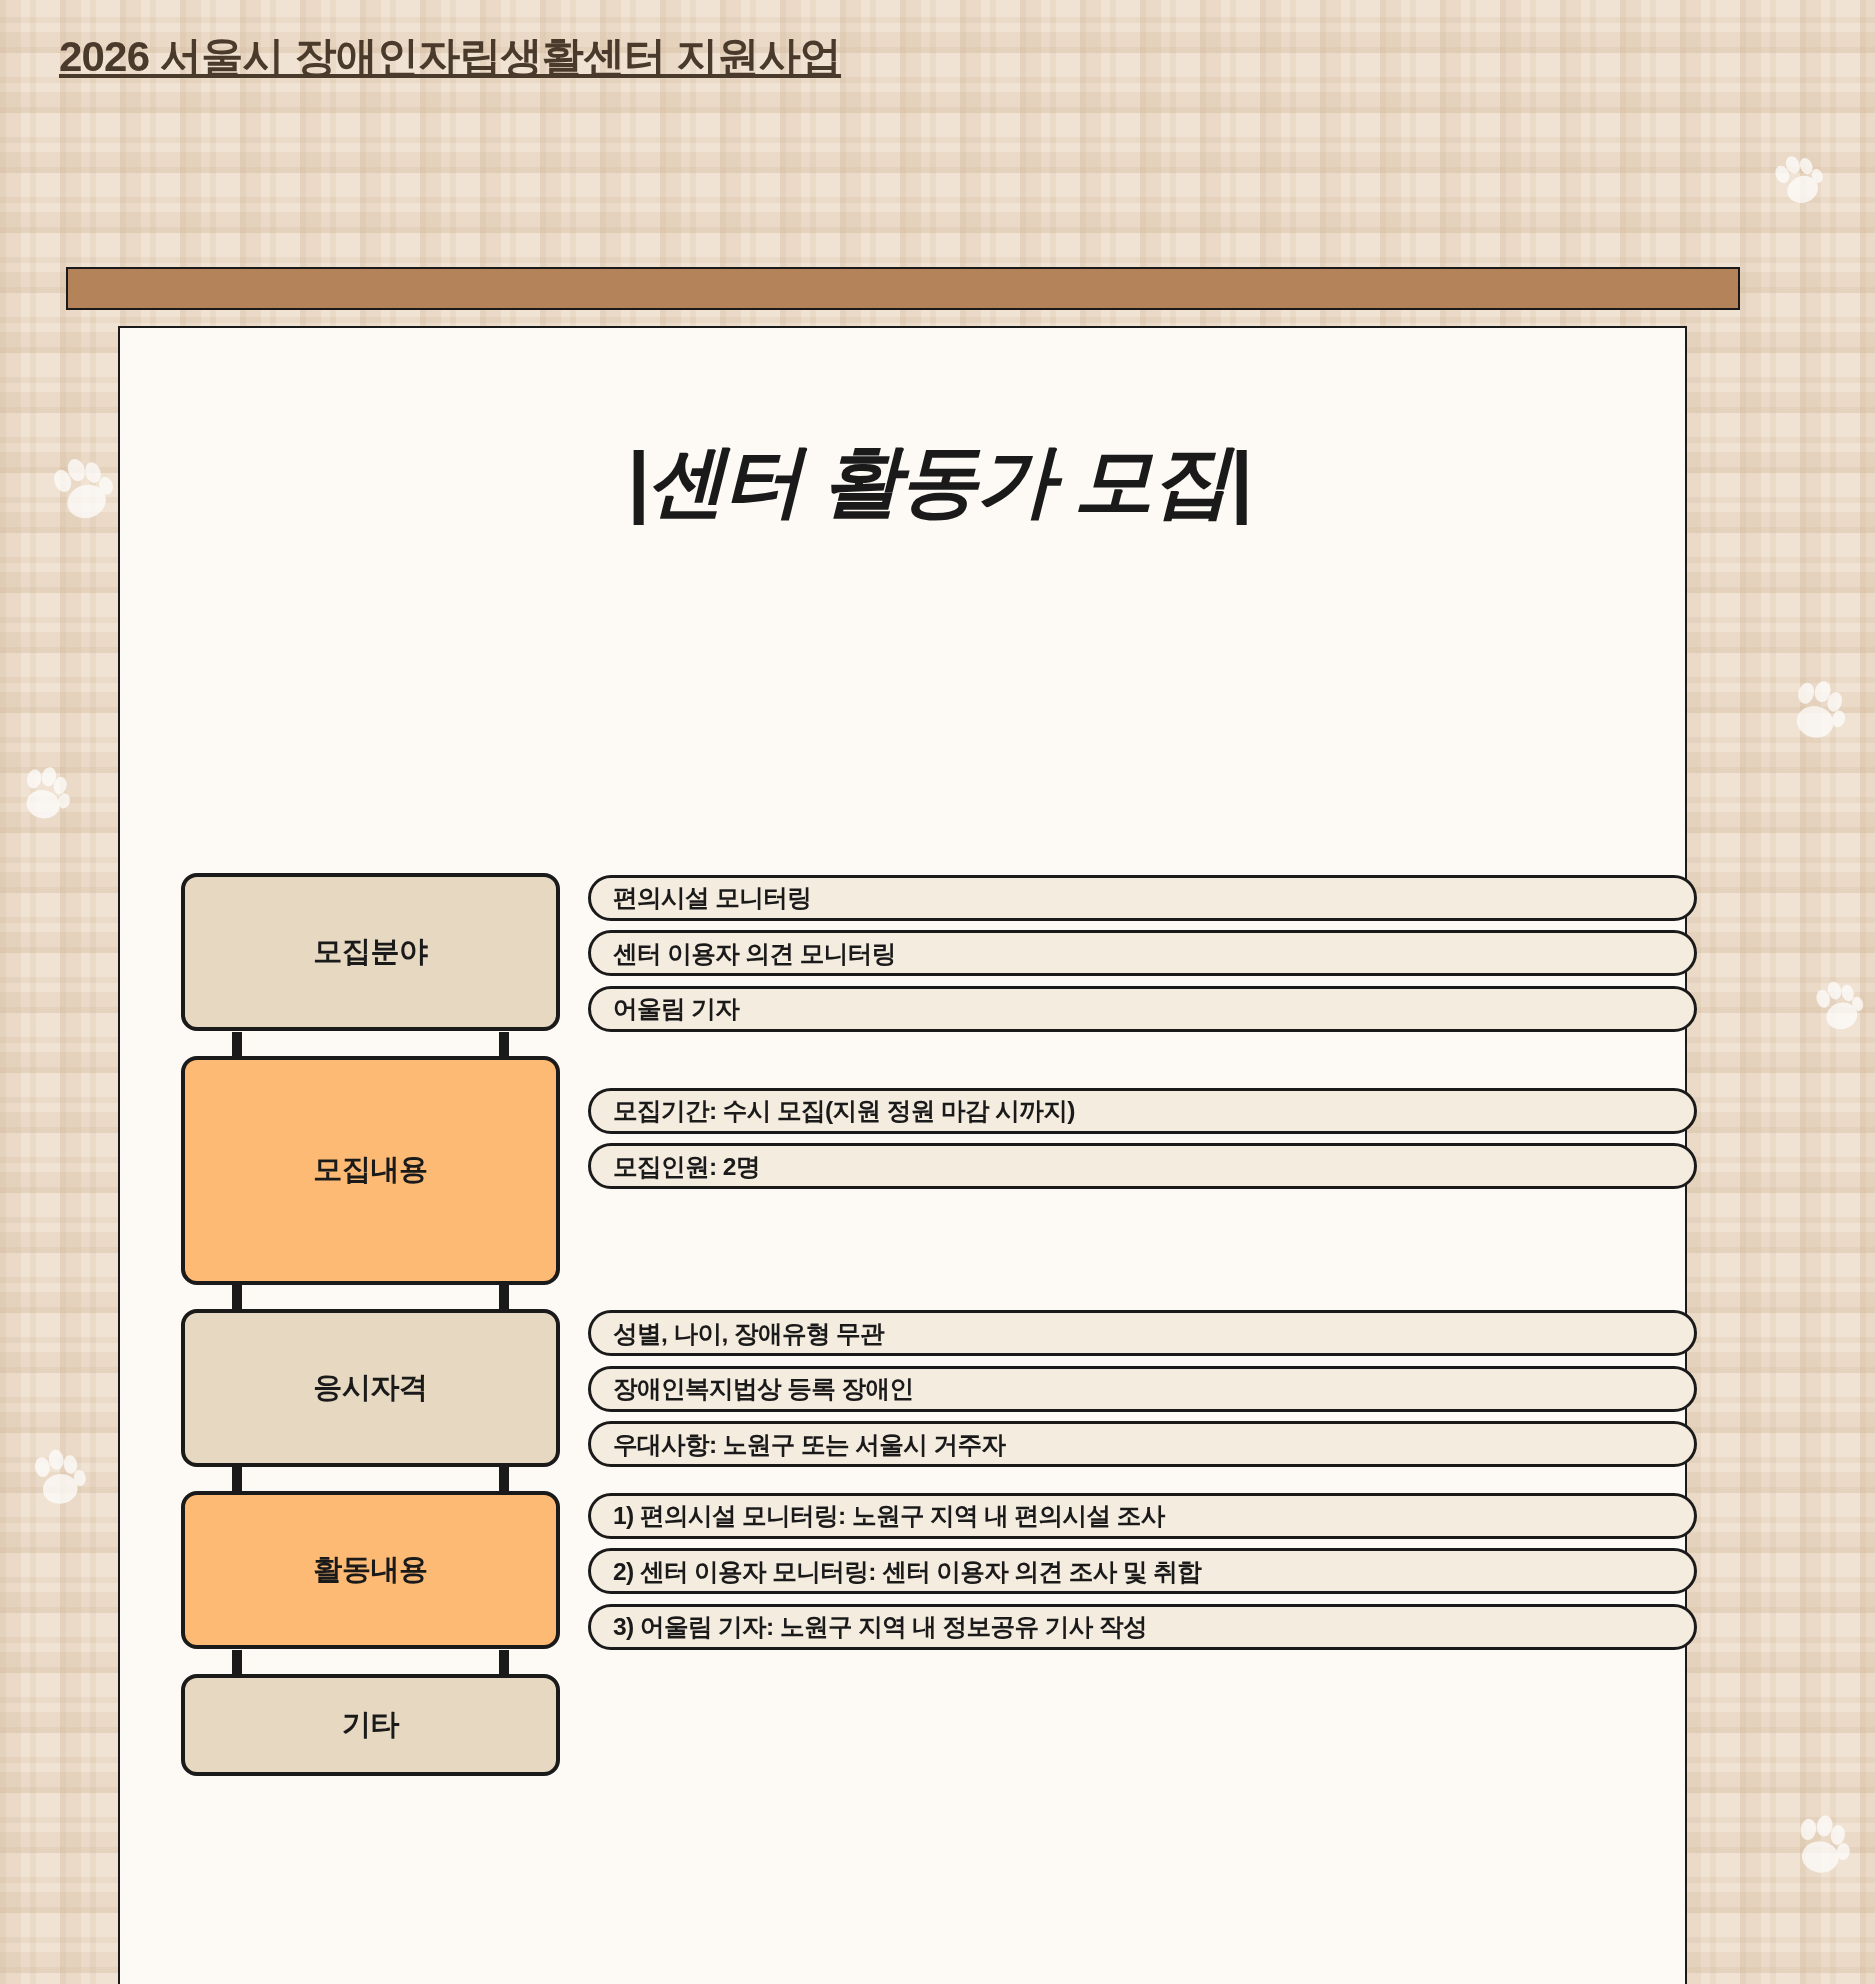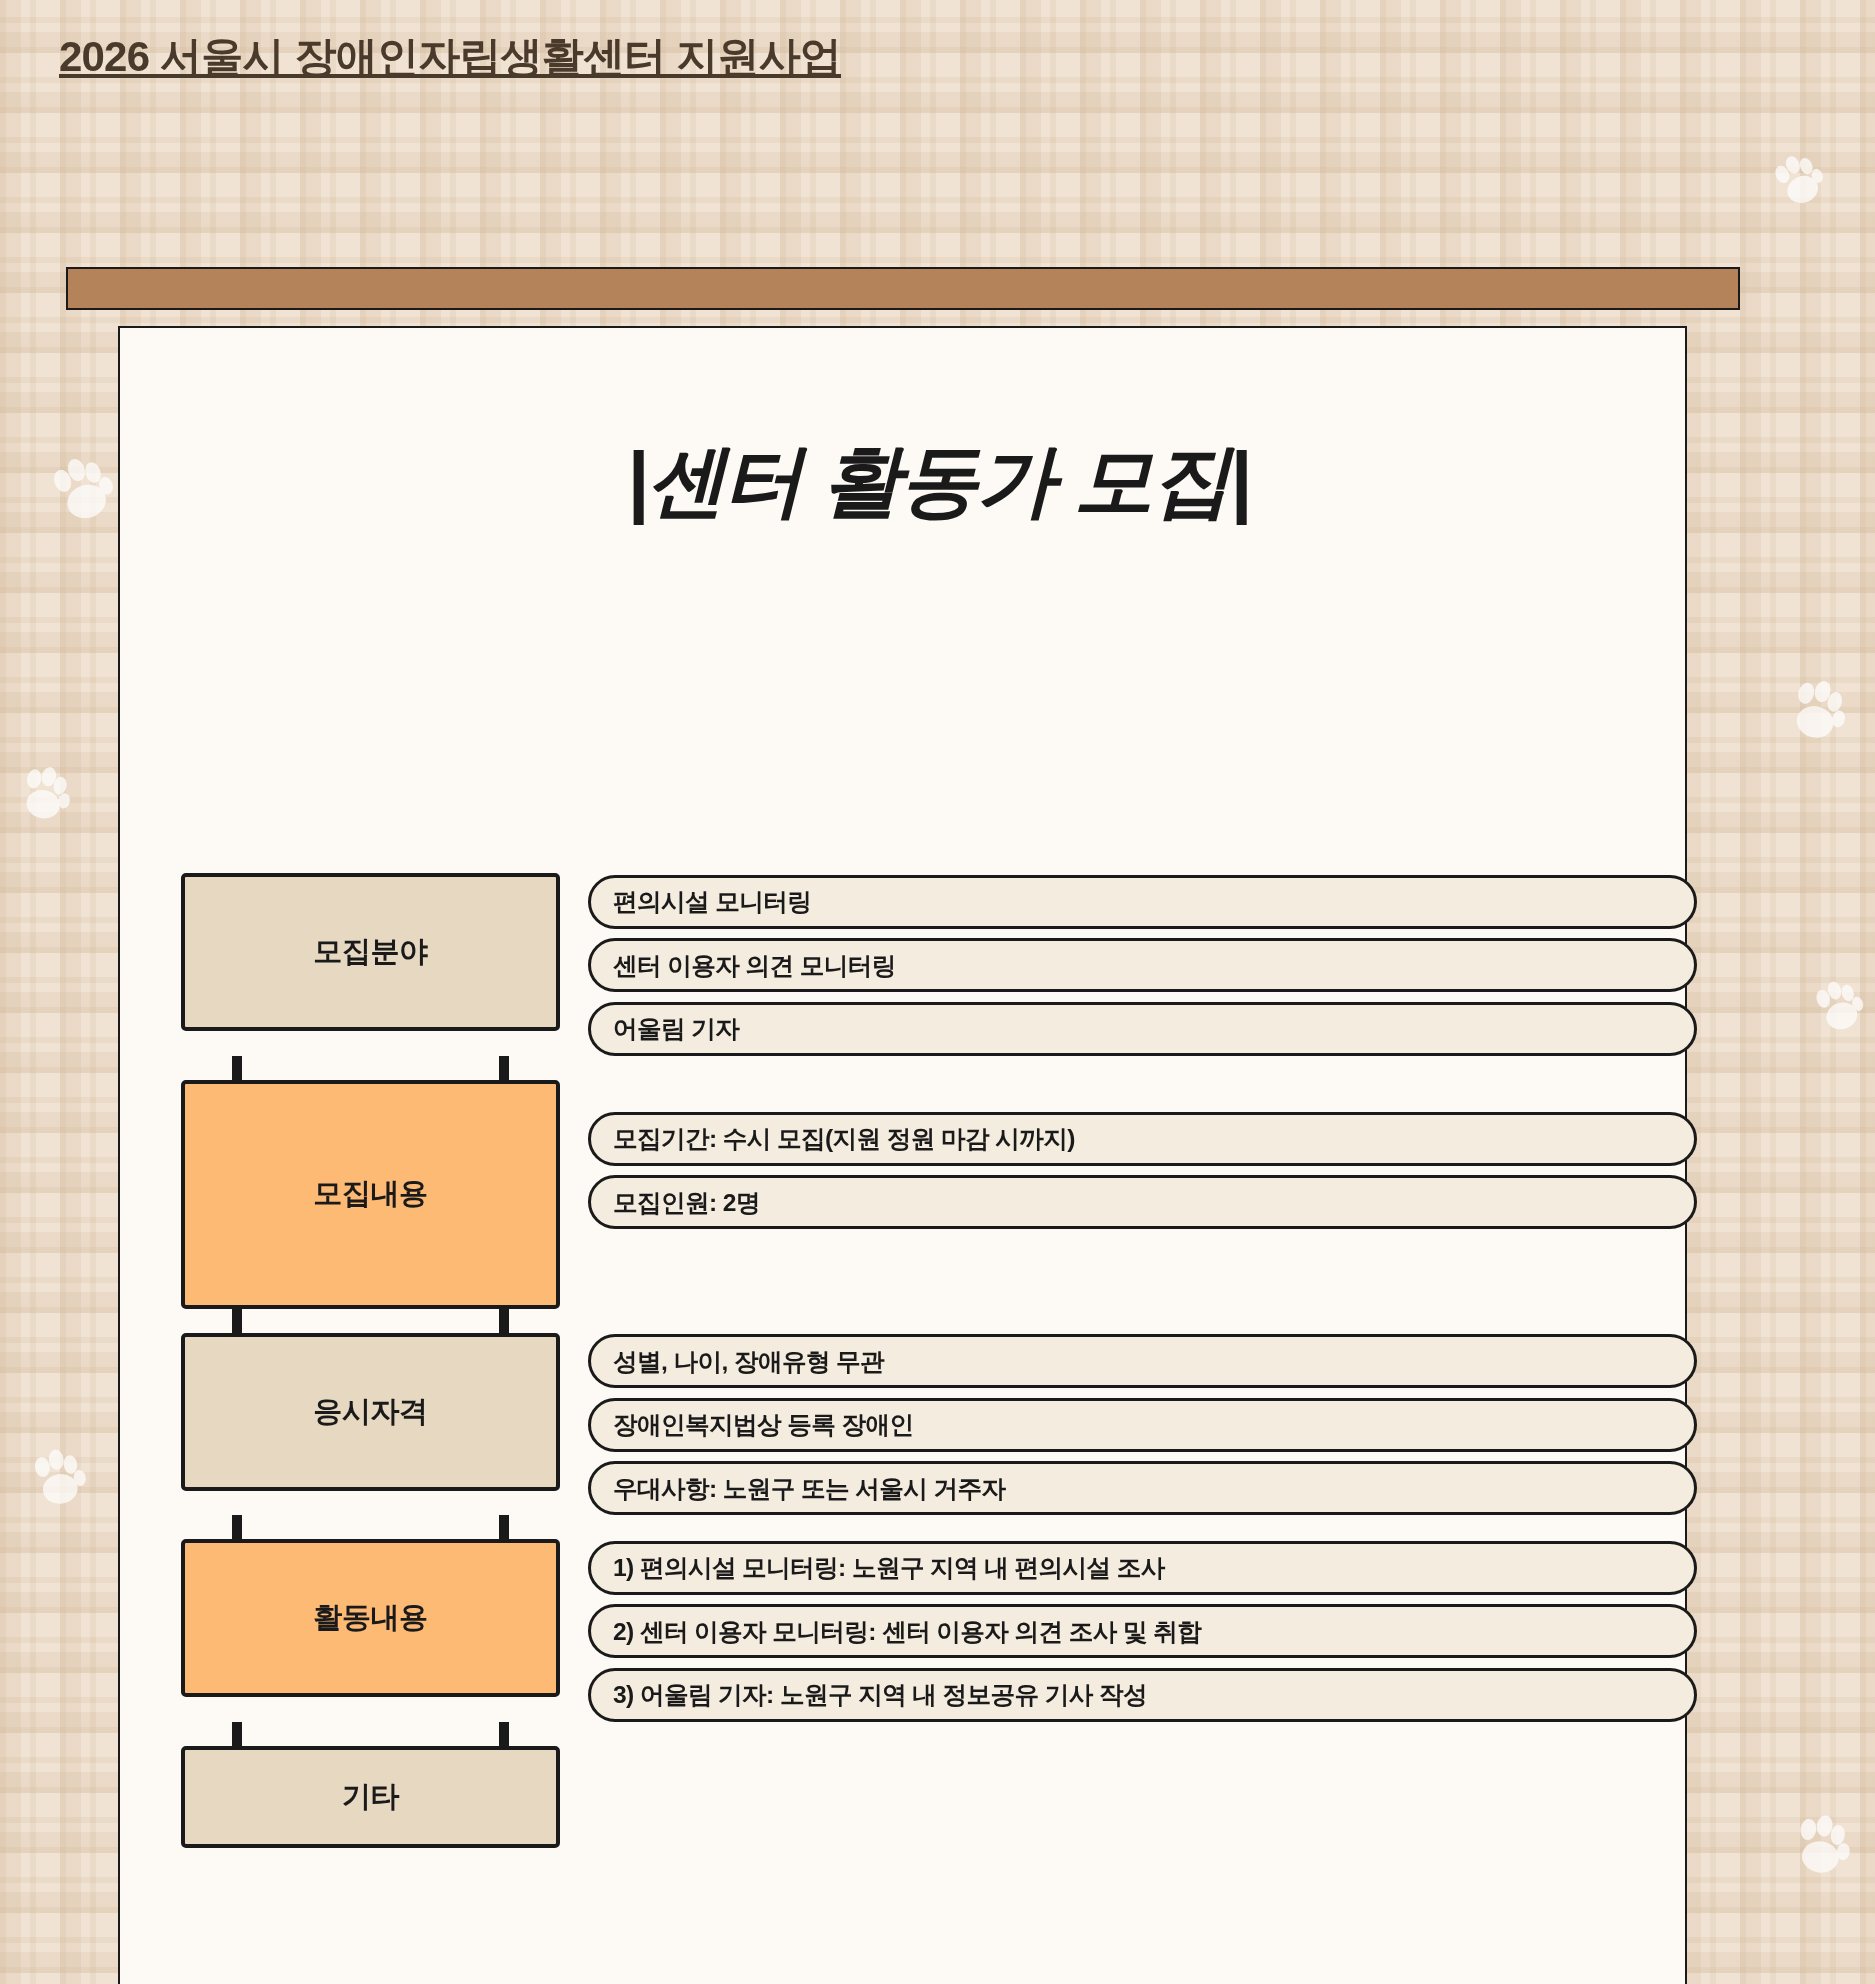--- a/index.html
+++ b/index.html
@@ -111,21 +111,21 @@
   .row {
     position: relative;
     display: flex;
     align-items: flex-start;
   }
 
   .cat-box {
     width: 379px;
     box-sizing: border-box;
     border: 4.4px solid #1a1a1a;
-    border-radius: 5px;
+    border-radius: 16px;
     display: flex;
     align-items: center;
     justify-content: center;
     font-size: 29px;
     font-weight: 800;
     color: #1a1a1a;
     letter-spacing: -0.4px;
     flex: 0 0 auto;
   }
   .cat-beige { background: #e6d8c1; }
@@ -136,21 +136,21 @@
     flex: 1 1 auto;
     display: flex;
     flex-direction: column;
     gap: 9.5px;
     padding-top: 1.6px;
   }
   .pill {
     border: 3.6px solid #1a1a1a;
     border-radius: 32px;
     background: #f5ece0;
-    height: 54px;
+    height: 46px;
     display: flex;
     align-items: center;
     padding: 0 22px;
     box-sizing: border-box;
     font-size: 24.6px;
     font-weight: 700;
     color: #1a1a1a;
     letter-spacing: -0.6px;
     white-space: nowrap;
   }

